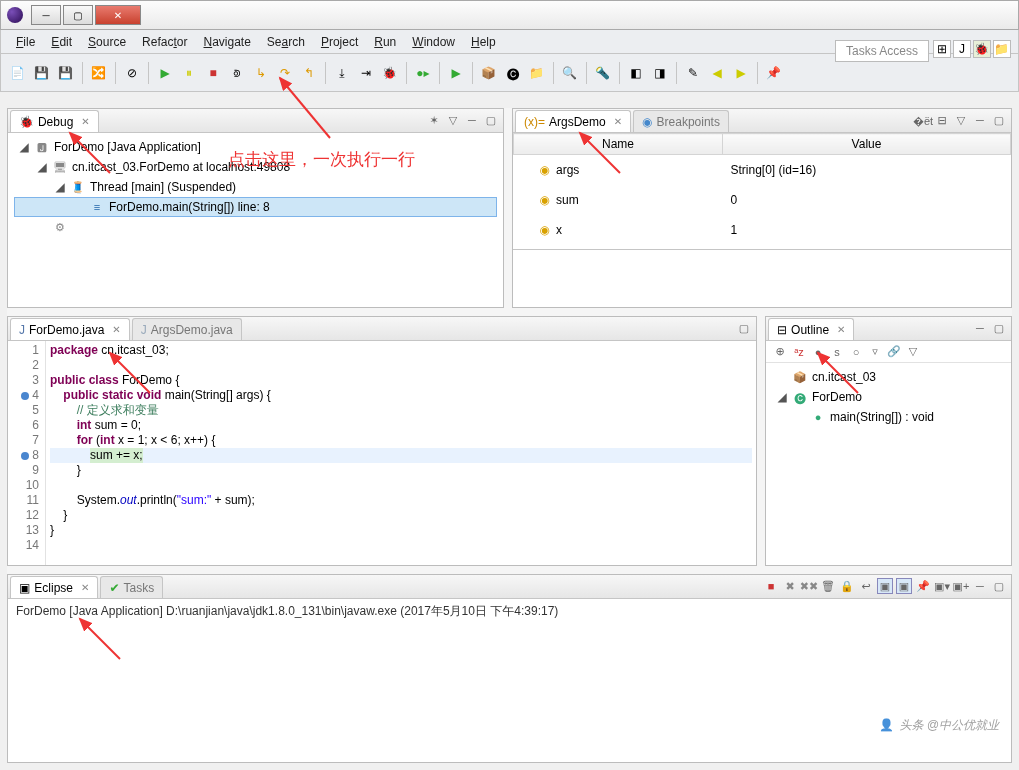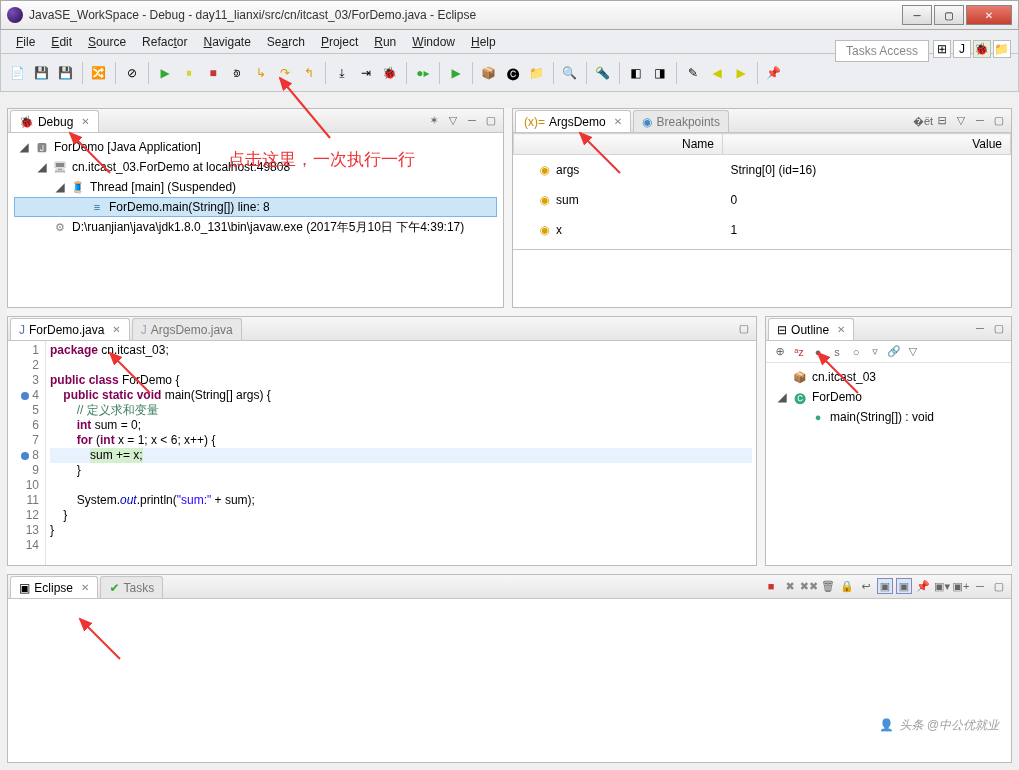--- a/index.html
+++ b/index.html
@@ -39,21 +39,21 @@
 
 .tree { padding: 4px 6px; }
 .tree-row { display: flex; align-items: center; height: 20px; gap: 4px; padding-left: 0; }
 .tree-row .tw { width: 12px; text-align: center; color: #555; }
 .tree-row.sel { background: #cde6f7; border: 1px solid #7eb4ea; }
 .ico { width: 16px; height: 16px; display: inline-flex; align-items: center; justify-content: center; font-size: 11px; }
 
 
 .vars { display: flex; flex-direction: column; height: calc(100% - 24px); }
 .vars table { width: 100%; border-collapse: collapse; }
-.vars th { text-align: right; background: linear-gradient(#fbfbfb,#ececec); border: 1px solid #d4d4d4; padding: 3px 8px; font-weight: normal; }
+.vars th { text-align: center; background: linear-gradient(#fbfbfb,#ececec); border: 1px solid #d4d4d4; padding: 3px 8px; font-weight: normal; }
 .vars td { padding: 8px 8px; }
 .var-bottom { flex: 1; border-top: 1px solid #c5c5c5; margin-top: 4px; }
 
 
 .editor-body { display: flex; height: calc(100% - 24px); font-family: Consolas, monospace; font-size: 12px; }
 .gutter { width: 38px; background: #fff; border-right: 1px solid #e2e2e2; text-align: right; padding: 2px 6px 2px 2px; color: #787878; line-height: 15px; }
 .gutter .bp { display: inline-block; width: 8px; height: 8px; border-radius: 50%; background: #4a86cf; margin-right: 3px; vertical-align: middle; }
 .code { flex: 1; padding: 2px 4px; line-height: 15px; white-space: pre; overflow: auto; }
 .kw { color: #7f0055; font-weight: bold; }
 .cm { color: #3f7f5f; }
@@ -74,21 +74,20 @@
 .redtext { position: absolute; color: #e33; font-size: 17px; font-family: SimSun; pointer-events: none; }
 
 .watermark { position: absolute; right: 20px; bottom: 36px; font-size: 20px; color: #888; font-style: italic; opacity: .8; font-family: "Microsoft YaHei"; }
 .watermark .dot { font-style: normal; }
 </style>
 </head>
 <body>
 
 <div class="titlebar">
   <div class="eclipse-icon"></div>
-  <div class="title">JavaSE_WorkSpace - Debug - day11_lianxi/src/cn/itcast_03/ForDemo.java - Eclipse</div>
   <div class="winbtns">
     <div class="winbtn">─</div>
     <div class="winbtn">▢</div>
     <div class="winbtn close">✕</div>
   </div>
 </div>
 
 <div class="menubar">
   <span class="menuitem"><u>F</u><span>ile</span></span>
   <span class="menuitem"><u>E</u>dit</span>
@@ -186,21 +185,20 @@
           <span>Thread [main] (Suspended)</span>
         </div>
         <div class="tree-row sel" style="padding-left: 58px;">
           <span class="tw"></span>
           <span class="ico" style="color:#26a">≡</span>
           <span>ForDemo.main(String[]) line: 8</span>
         </div>
         <div class="tree-row" style="padding-left: 22px;">
           <span class="tw"></span>
           <span class="ico" style="color:#888">⚙</span>
-          <span>D:\ruanjian\java\jdk1.8.0_131\bin\javaw.exe (2017年5月10日 下午4:39:17)</span>
         </div>
       </div>
   </div>
 
   <div class="pane" style="left:505px;top:0;right:0;height:200px">
     <div class="pane-tabs">
       <div class="tab">
         <span style="color:#c80">(x)=</span>
         <span>ArgsDemo</span>
         <span class="x">✕</span>
@@ -341,20 +339,23 @@
         <span class="ptool">↩</span>
         <span class="ptool" style="background:#d8e8f8;border:1px solid #88b">▣</span>
         <span class="ptool" style="background:#d8e8f8;border:1px solid #88b">▣</span>
         <span class="ptool">📌</span>
         <span class="ptool">▣▾</span>
         <span class="ptool">▣+</span>
         <span class="ptool">─</span>
         <span class="ptool">▢</span>
       </div>
     </div>
+    <div class="console-body">
+      <div>ForDemo [Java Application] D:\ruanjian\java\jdk1.8.0_131\bin\javaw.exe (2017年5月10日 下午4:39:17)</div>
+    </div>
   </div>
 
 </div>
 
 <svg class="arrow" style="left:260px;top:68px;width:80px;height:80px">
     <defs>
       <marker id="ah1" markerWidth="8" markerHeight="8" refX="6" refY="3" orient="auto">
         <path d="M0,0 L7,3 L0,6 Z" fill="#e33"></path>
       </marker>
     </defs>

